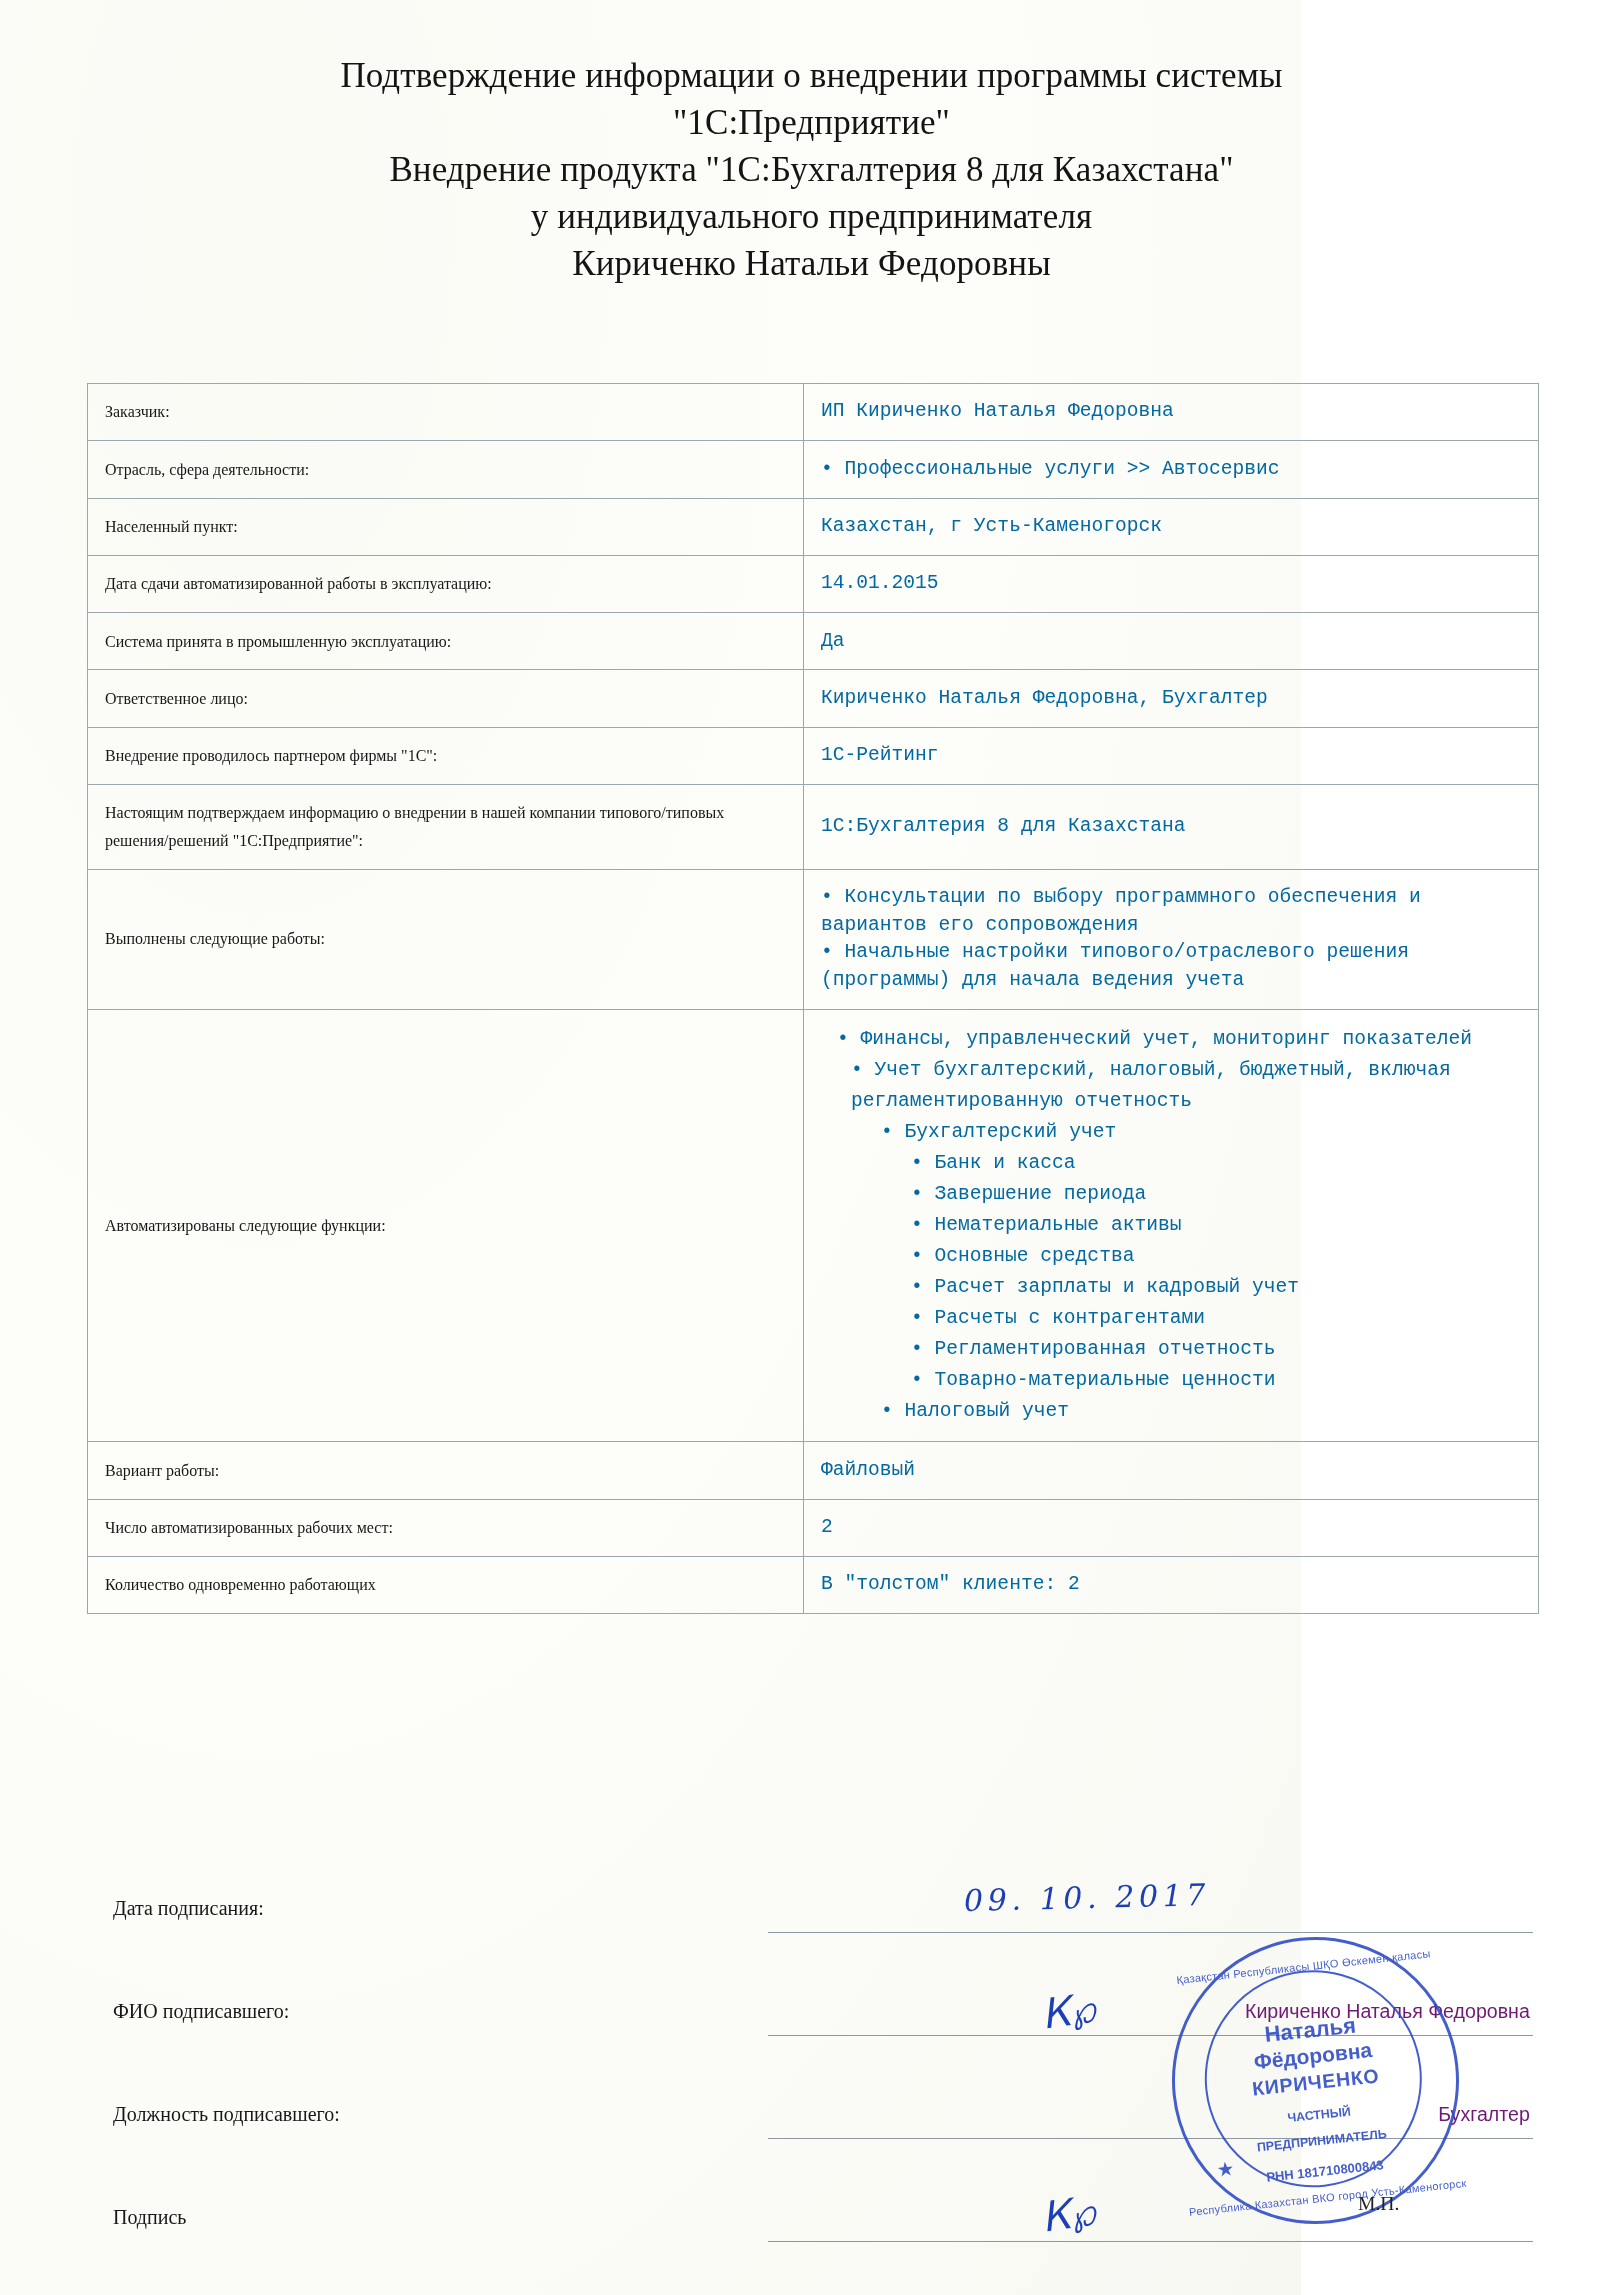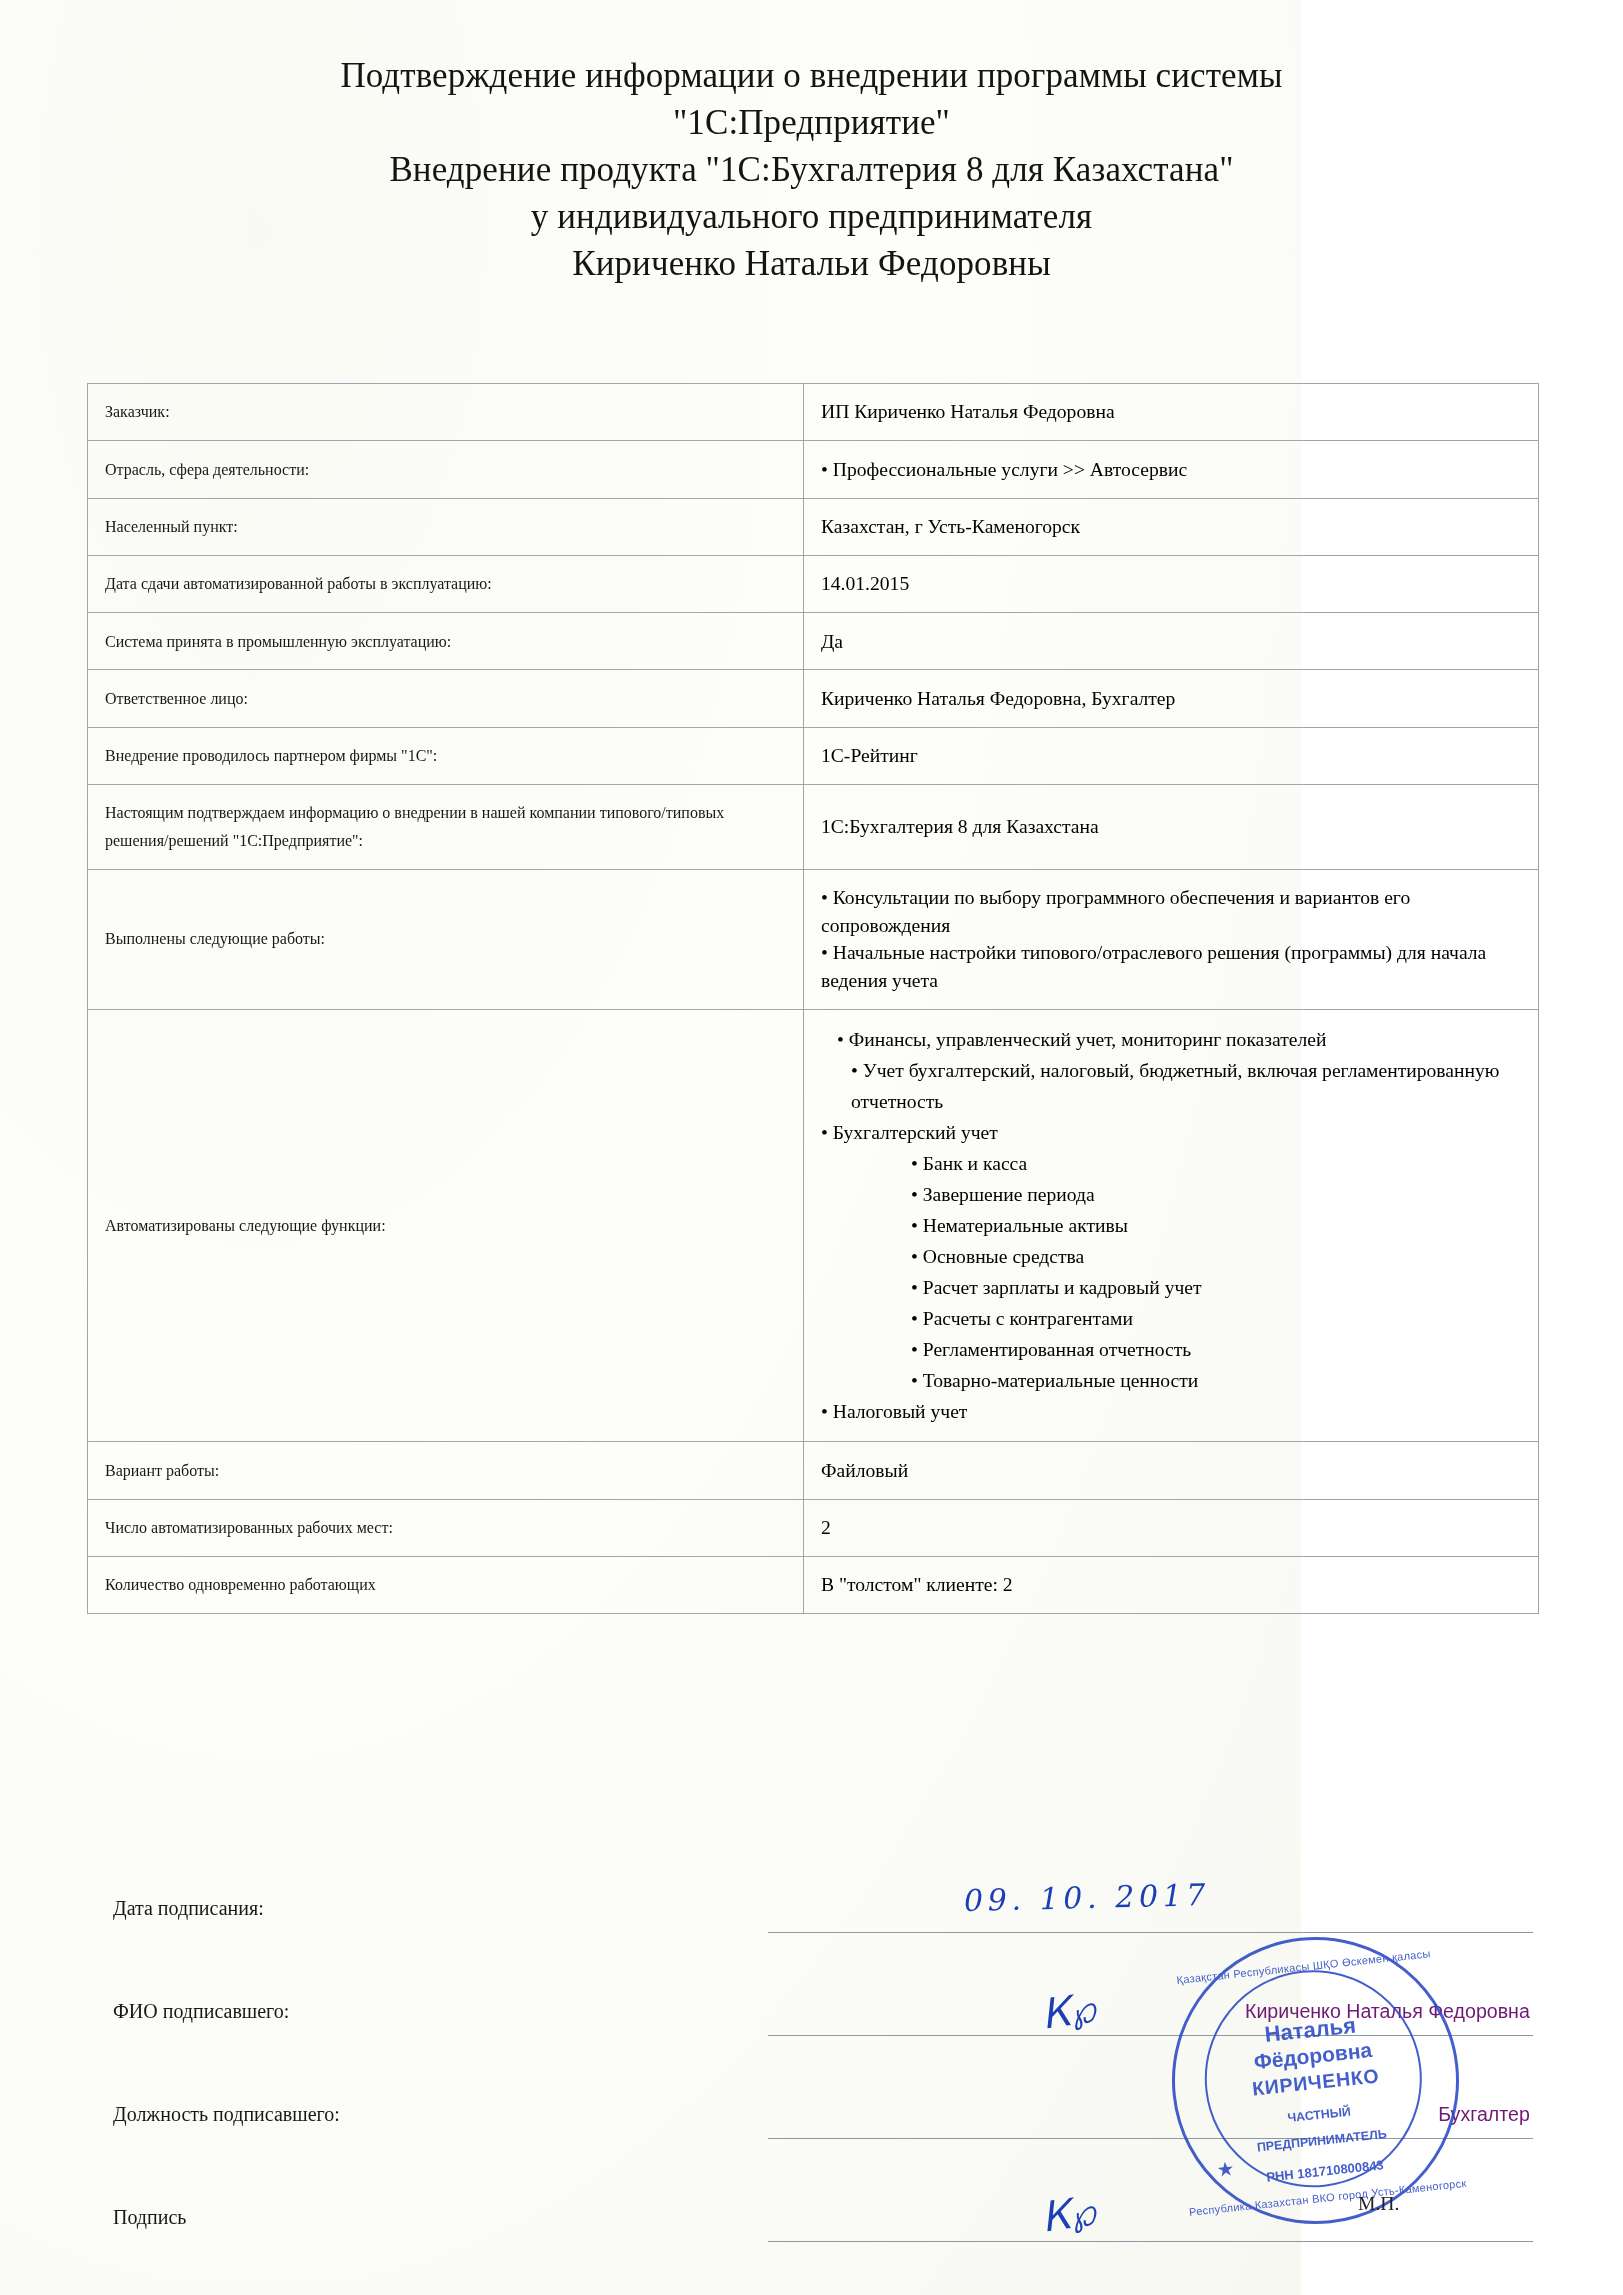--- a/index.html
+++ b/index.html
@@ -60,44 +60,44 @@
     padding: 14.4px 17px;
   }
   td.label {
     width: 681px;
     font-family: "Liberation Serif", serif;
     font-size: 16px;
     line-height: 27.5px;
     color: #181818;
   }
   td.value {
-    font-family: Liberation Serif, serif;
+    font-family: Liberation Mono, monospace;
     font-size: 19.6px;
     line-height: 27.5px;
-    color: #000000;
+    color: #0369a1;
   }
   .value-list {
     margin: 0;
     padding: 0;
     list-style: none;
   }
   .value-list li {
     white-space: pre-wrap;
   }
   .fn-list {
     margin: 0;
     padding: 0;
     list-style: none;
   }
   .fn-list li {
     line-height: 31px;
   }
   .ind-0 { margin-left: 16px; }
   .ind-1 { margin-left: 30px; }
-  .ind-2 { }
+  .ind-2 { margin-left: 60px; }
   .ind-3 { margin-left: 90px; }
 
   
   .sign-area {
     position: absolute;
     left: 87px;
     top: 1872px;
     width: 1452px;
   }
   .sign-row {

